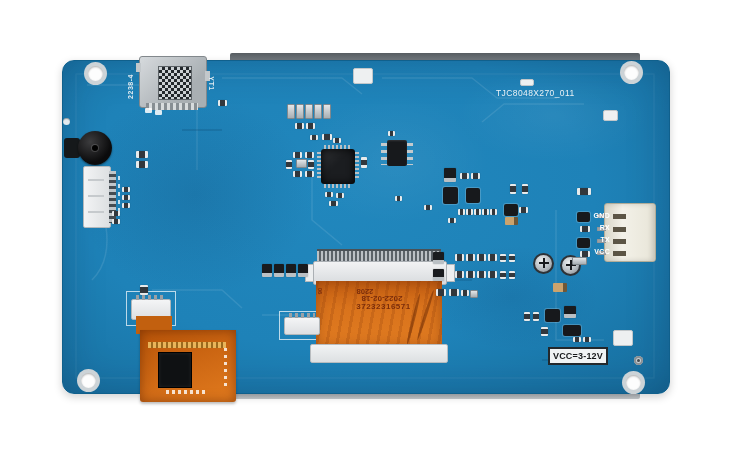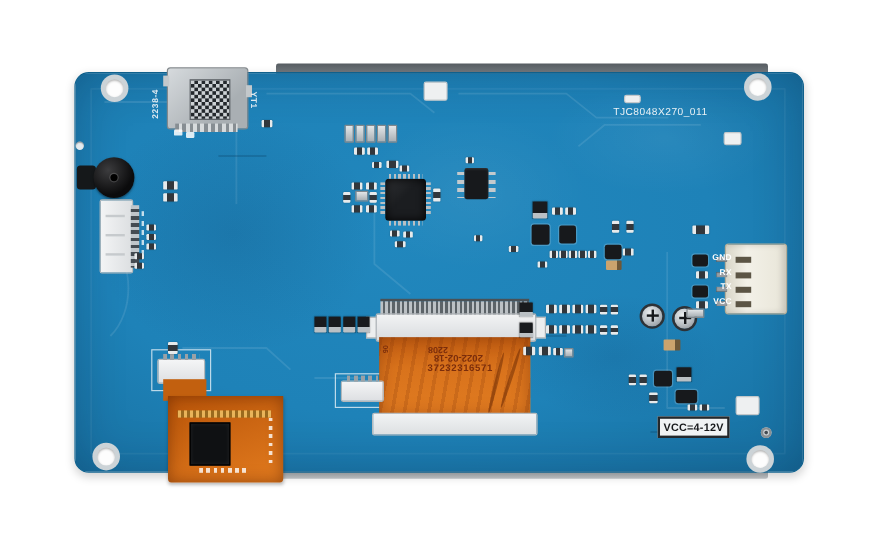--- a/index.html
+++ b/index.html
@@ -100,21 +100,21 @@
   .tflex .marks-b{position:absolute;left:26px;top:60px;width:40px;height:4px;
       background:repeating-linear-gradient(90deg,rgba(255,255,255,.8) 0 3px,transparent 3px 6px);}
   
   .jst{position:absolute;left:604px;top:203px;width:50px;height:57px;z-index:4;
       background:linear-gradient(90deg,#d9d6c8,#f3f1e8 35%,#e8e5d8);border:1px solid #b2ad99;border-radius:3px;
       box-shadow:inset -3px 0 5px rgba(0,0,0,.15);}
   .jst .slot{position:absolute;left:8px;width:13px;height:5px;background:#5c5545;}
   .pinstub{position:absolute;z-index:4;background:#9aa0a5;box-shadow:inset 0 0 1px #555;}
   .pinlabel{position:absolute;z-index:6;width:34px;text-align:right;font-size:7px;font-weight:bold;color:#ffffff;letter-spacing:.3px;}
   
-  .model{position:absolute;left:496px;top:88px;z-index:6;font-size:8.5px;color:#eaf1f5;letter-spacing:.4px;white-space:nowrap;margin-left:15px;}
+  .model{position:absolute;left:496px;top:88px;z-index:6;font-size:8.5px;color:#eaf1f5;letter-spacing:.4px;white-space:nowrap;}
   .vccbox{position:absolute;left:548px;top:347px;width:60px;height:18px;z-index:6;background:#f0f3f4;
       border:2px solid #23282c;box-sizing:border-box;display:flex;align-items:center;justify-content:center;
       font-size:9px;font-weight:bold;color:#17191b;letter-spacing:.2px;}
   
   .part{position:absolute;z-index:4;border-radius:1px;}
   .part.r{background:linear-gradient(90deg,#e7eaeb 0 24%,#32373c 24% 76%,#e7eaeb 76%);box-shadow:0 0 1px rgba(0,0,0,.45);}
   .part.r.v{background:linear-gradient(180deg,#e7eaeb 0 24%,#32373c 24% 76%,#e7eaeb 76%);}
   .part.c{background:linear-gradient(180deg,#e3e6e8,#a8afb4);border:1px solid #81888d;box-sizing:border-box;}
   .part.k{background:#17191c;border-radius:2px;box-shadow:0 0 0 1px rgba(255,255,255,.18);}
   .part.s{background:linear-gradient(180deg,#191b1e 0 68%,#bac0c4 68%);border-radius:1px;box-shadow:0 0 1px rgba(0,0,0,.5);}
@@ -239,21 +239,21 @@
   <div class="pinstub" style="left:597px;top:214px;width:9px;height:4px;"></div>
   <div class="pinstub" style="left:597px;top:227px;width:9px;height:4px;"></div>
   <div class="pinstub" style="left:597px;top:239px;width:9px;height:4px;"></div>
   <div class="pinstub" style="left:597px;top:251px;width:9px;height:4px;"></div>
   <div class="pinlabel" style="left:576px;top:212px;">GND</div>
   <div class="pinlabel" style="left:576px;top:224px;">RX</div>
   <div class="pinlabel" style="left:576px;top:236px;">TX</div>
   <div class="pinlabel" style="left:576px;top:248px;">VCC</div>
 
   <div class="model">TJC8048X270_011</div>
-  <div class="vccbox">VCC=4-12V</div>
+  <div class="vccbox">VCC=3-12V</div>
 
   <div class="part p" style="left:353px;top:68px;width:20px;height:16px;"></div>
 
 <div class="part c" style="left: 287px; top: 104px; width: 8px; height: 15px;"></div>
     <div class="part c" style="left: 296px; top: 104px; width: 8px; height: 15px;"></div>
     <div class="part c" style="left: 305px; top: 104px; width: 8px; height: 15px;"></div>
     <div class="part c" style="left: 314px; top: 104px; width: 8px; height: 15px;"></div>
     <div class="part c" style="left: 323px; top: 104px; width: 8px; height: 15px;"></div>
     <div class="part r" style="left: 295px; top: 123px; width: 9px; height: 6px;"></div>
     <div class="part r" style="left: 306px; top: 123px; width: 9px; height: 6px;"></div>

